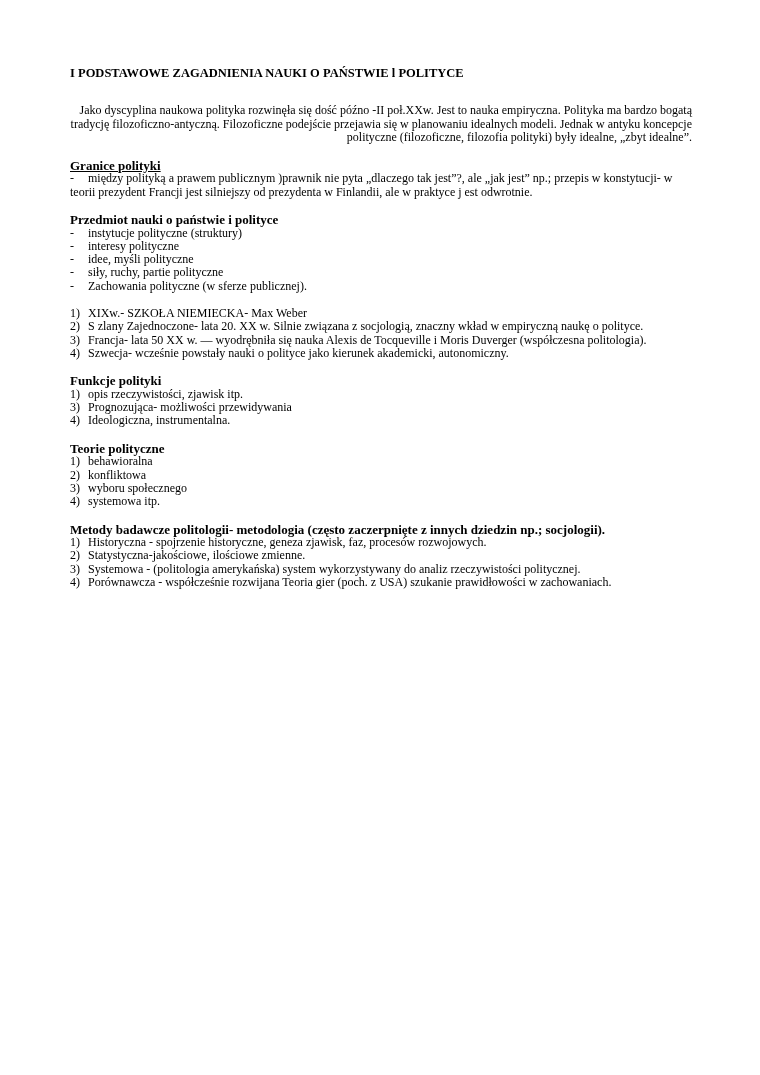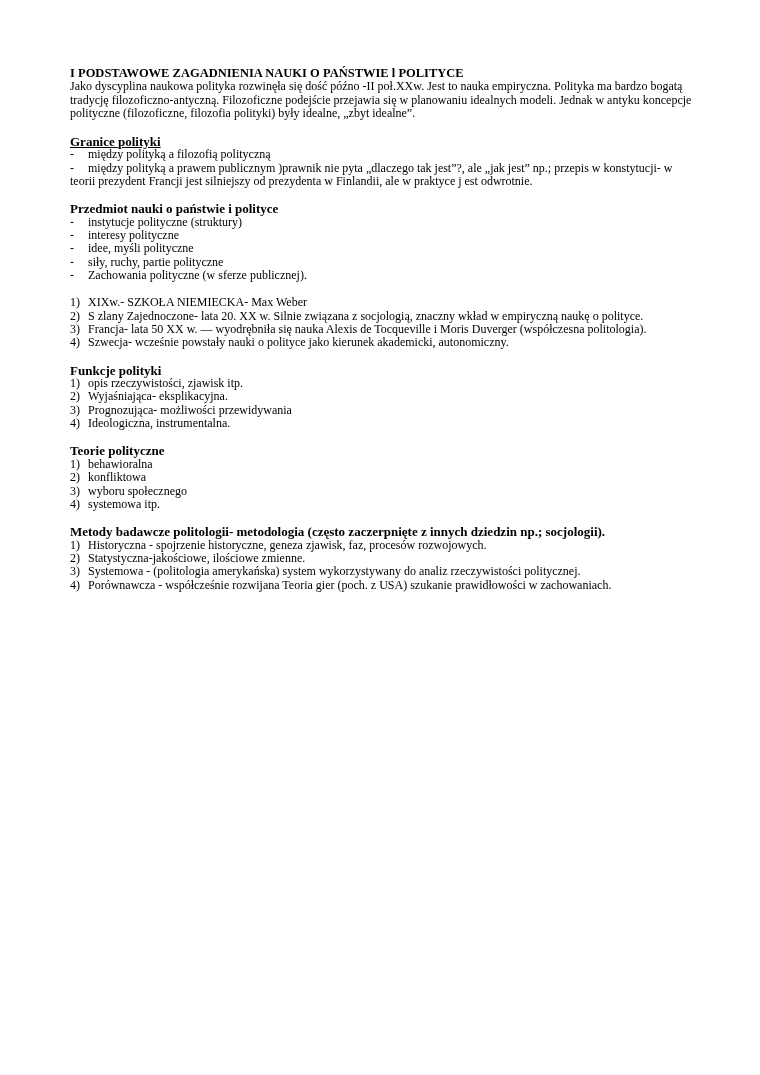--- a/index.html
+++ b/index.html
@@ -10,24 +10,25 @@
     font-family: "Liberation Serif", serif;
     font-size: 12px;
     color: #000000;
     overflow: hidden;
   }
   .page { padding: 66px 68px 0 70px; }
   .title {
     font-size: 12.5px;
     font-weight: bold;
     line-height: 14px;
+    margin-bottom: 24px;
   }
   .para {
     line-height: 13.6px;
-    text-align: left;
+    text-align: right;
   }
   .sect { margin-top: 14px; }
   .heading {
     font-size: 13px;
     font-weight: bold;
     line-height: 13.6px;
   }
   .heading.underlined { text-decoration: underline; }
   .item { line-height: 13.3px; }
   .marker {
@@ -40,21 +41,20 @@
 <body>
 
 <main class="page">
 
   <h1 class="title">I PODSTAWOWE ZAGADNIENIA NAUKI O PAŃSTWIE l POLITYCE</h1>
 
   <p class="para">Jako dyscyplina naukowa polityka rozwinęła się dość późno -II poł.XXw. Jest to nauka empiryczna. Polityka ma bardzo bogatą tradycję filozoficzno-antyczną. Filozoficzne podejście przejawia się w planowaniu idealnych modeli. Jednak w antyku koncepcje polityczne (filozoficzne, filozofia polityki) były idealne, „zbyt idealne”.</p>
 
   <section class="sect">
     <h2 class="heading underlined">Granice polityki</h2>
-    <div class="item"><span class="marker">-</span><span class="itext">między polityką a filozofią polityczną</span></div>
     <div class="item"><span class="marker">-</span><span class="itext">między polityką a prawem publicznym )prawnik nie pyta „dlaczego tak jest”?, ale „jak jest” np.; przepis w konstytucji- w teorii prezydent Francji jest silniejszy od prezydenta w Finlandii, ale w praktyce j est odwrotnie.</span></div>
   </section>
 
   <section class="sect">
     <h2 class="heading">Przedmiot nauki o państwie i polityce</h2>
     <div class="item"><span class="marker">-</span><span class="itext">instytucje polityczne (struktury)</span></div>
     <div class="item"><span class="marker">-</span><span class="itext">interesy polityczne</span></div>
     <div class="item"><span class="marker">-</span><span class="itext">idee, myśli polityczne</span></div>
     <div class="item"><span class="marker">-</span><span class="itext">siły, ruchy, partie polityczne</span></div>
     <div class="item"><span class="marker">-</span><span class="itext">Zachowania polityczne (w sferze publicznej).</span></div>
@@ -63,21 +63,20 @@
   <section class="sect">
     <div class="item"><span class="marker">1)</span><span class="itext">XIXw.- SZKOŁA NIEMIECKA- Max Weber</span></div>
     <div class="item"><span class="marker">2)</span><span class="itext">S zlany Zajednoczone- lata 20. XX w. Silnie związana z socjologią, znaczny wkład w empiryczną naukę o polityce.</span></div>
     <div class="item"><span class="marker">3)</span><span class="itext">Francja- lata 50 XX w. — wyodrębniła się nauka Alexis de Tocqueville i Moris Duverger (współczesna politologia).</span></div>
     <div class="item"><span class="marker">4)</span><span class="itext">Szwecja- wcześnie powstały nauki o polityce jako kierunek akademicki, autonomiczny.</span></div>
   </section>
 
   <section class="sect">
     <h2 class="heading">Funkcje polityki</h2>
     <div class="item"><span class="marker">1)</span><span class="itext">opis rzeczywistości, zjawisk itp.</span></div>
-    <div class="item"><span class="marker">2)</span><span class="itext">Wyjaśniająca- eksplikacyjna.</span></div>
     <div class="item"><span class="marker">3)</span><span class="itext">Prognozująca- możliwości przewidywania</span></div>
     <div class="item"><span class="marker">4)</span><span class="itext">Ideologiczna, instrumentalna.</span></div>
   </section>
 
   <section class="sect">
     <h2 class="heading">Teorie polityczne</h2>
     <div class="item"><span class="marker">1)</span><span class="itext">behawioralna</span></div>
     <div class="item"><span class="marker">2)</span><span class="itext">konfliktowa</span></div>
     <div class="item"><span class="marker">3)</span><span class="itext">wyboru społecznego</span></div>
     <div class="item"><span class="marker">4)</span><span class="itext">systemowa itp.</span></div>

